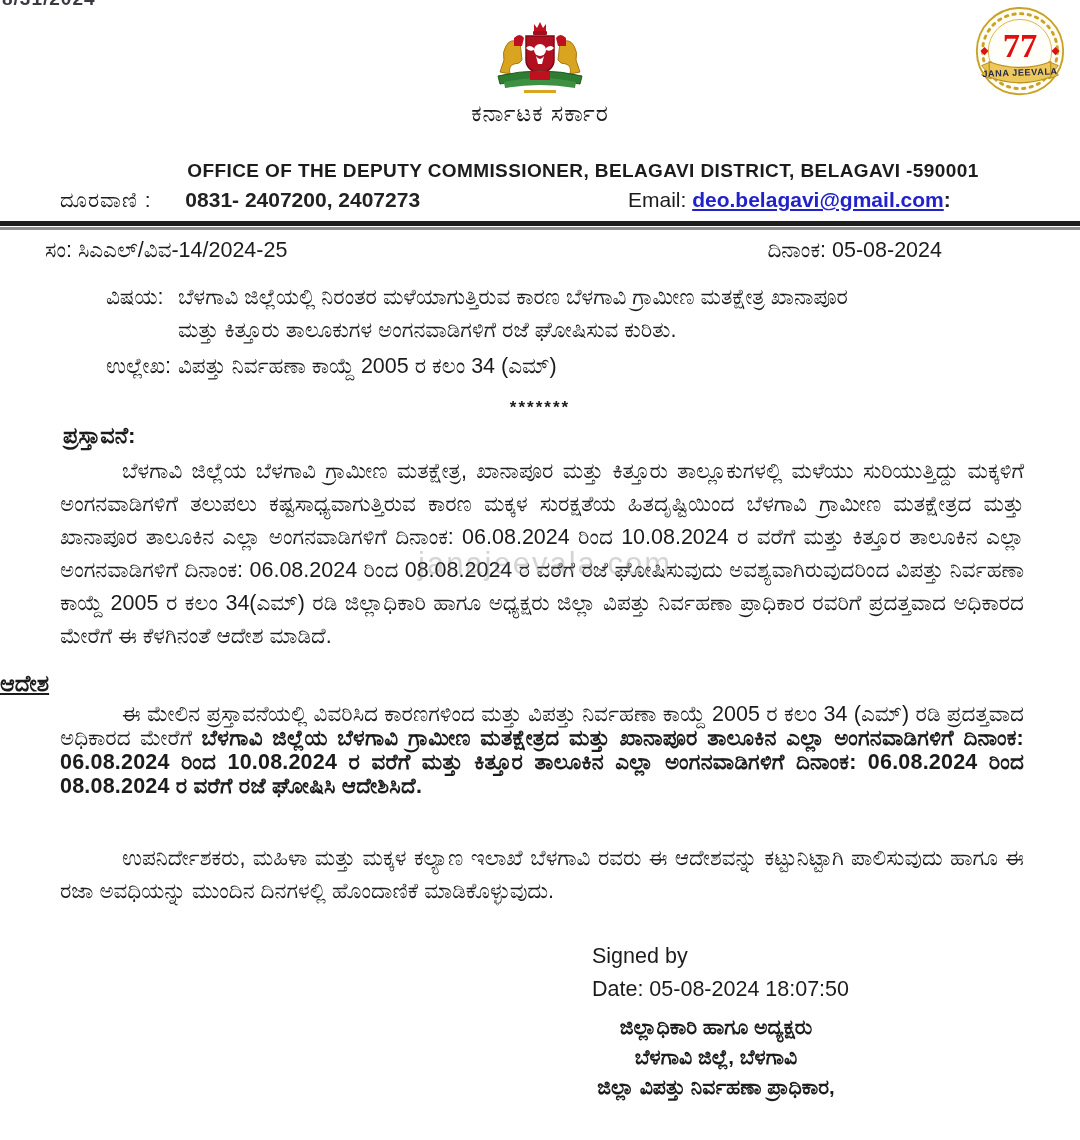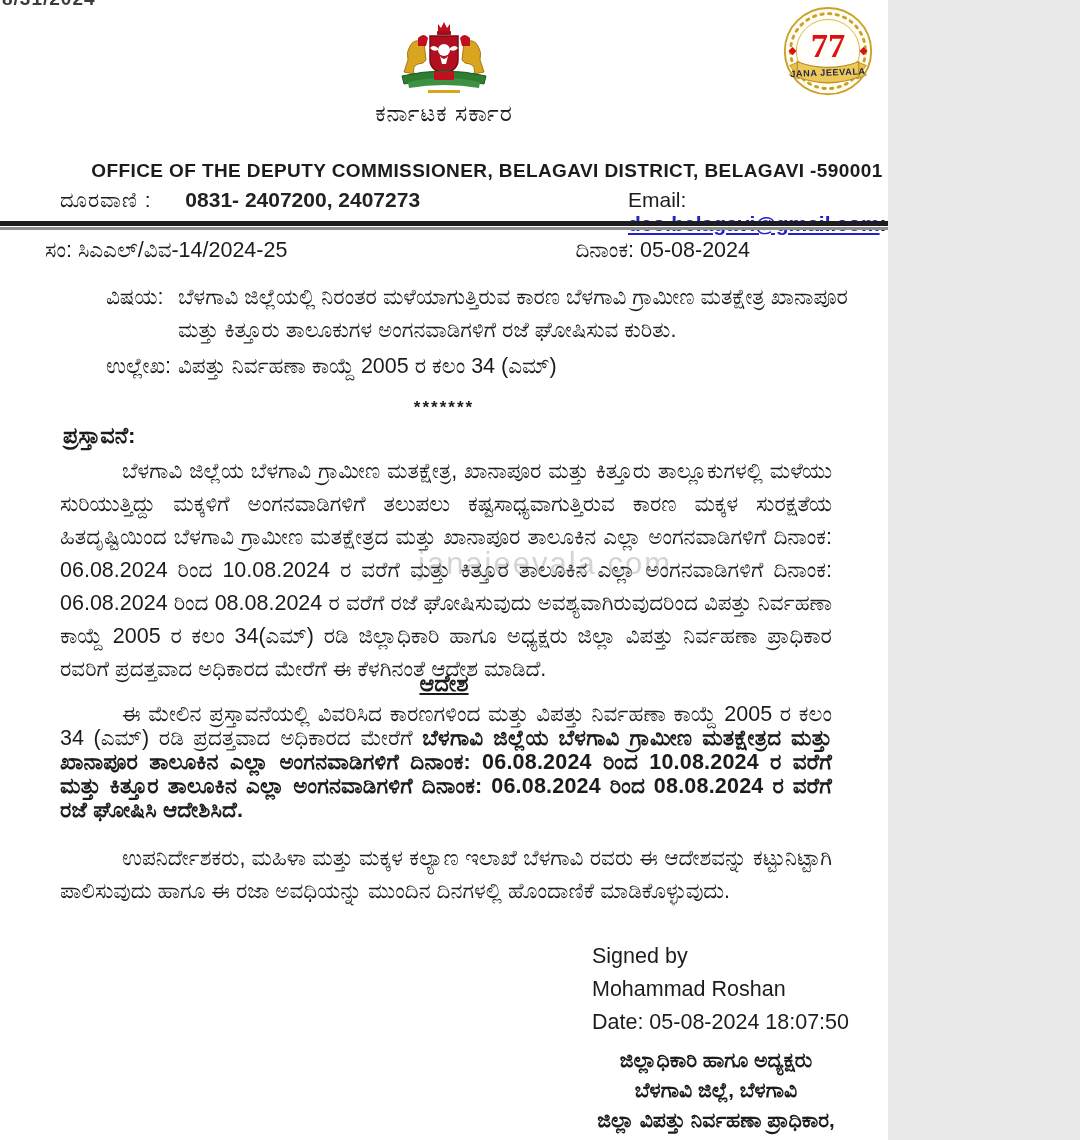--- a/index.html
+++ b/index.html
@@ -1,18 +1,18 @@
 <!DOCTYPE html>
 <html><head>
 <meta charset="utf-8">
 <style>
   html,body{margin:0;padding:0;background:#e9e9e9;}
   .page{
     position:relative;
-    width:888px;height:1140px;
+    width:1080px;height:1140px;
     background:#ffffff;
     overflow:hidden;
     font-family:"Liberation Sans","DejaVu Sans",sans-serif;
     color:#1c1c1c;
   }
   
   .ts-clip{position:absolute;top:0;left:2px;height:11px;overflow:hidden;width:120px;}
   .ts-clip span{display:block;font-size:19px;font-weight:bold;color:#3a3a42;line-height:22px;margin-top:-12px;letter-spacing:1px;}
 
   
@@ -46,21 +46,21 @@
   .subj-text{width:688px;}
   .ref2-row{display:flex;margin-top:3px;}
   .ref2-label{width:72px;flex:0 0 72px;}
 
   .stars{position:absolute;top:398px;left:0;width:100%;text-align:center;font-size:17px;font-weight:bold;letter-spacing:2px;}
 
   .preamble-h{position:absolute;top:423px;left:63px;font-size:22.5px;font-weight:bold;}
 
   .para{position:absolute;left:60px;right:56px;font-size:21.5px;line-height:33px;text-align:justify;text-indent:62px;}
   .para1{top:455px;}
-  .order-h{position:absolute;top:671px;left:0;width:100%;text-align:center;font-size:22.5px;font-weight:bold;text-decoration:underline;}
+  .order-h{position:absolute;top:671px;left:0;width:100%;font-size:22.5px;font-weight:bold;text-decoration:underline;}
   .para2{top:702px;line-height:24px;}
   .para2 b{letter-spacing:.2px;}
   .para3{top:842px;line-height:32.5px;}
 
   .watermark{position:absolute;top:546px;left:418px;font-size:31px;color:rgba(120,120,130,.32);letter-spacing:2px;pointer-events:none;}
 
   .sig{position:absolute;top:940px;left:520px;width:392px;font-size:21.5px;}
   .sig .en{margin-left:72px;line-height:33px;}
   .sig .kn{text-align:center;font-weight:bold;font-size:20.5px;line-height:30px;}
   .sig .kn-first{margin-top:6px;}
@@ -156,21 +156,20 @@
   <div class="watermark">janajeevala.com</div>
 
   <div class="order-h">ಆದೇಶ</div>
   <div class="para para2">
     <span>ಈ ಮೇಲಿನ ಪ್ರಸ್ತಾವನೆಯಲ್ಲಿ ವಿವರಿಸಿದ ಕಾರಣಗಳಿಂದ ಮತ್ತು ವಿಪತ್ತು ನಿರ್ವಹಣಾ ಕಾಯ್ದೆ 2005 ರ ಕಲಂ 34 (ಎಮ್) ರಡಿ ಪ್ರದತ್ತವಾದ ಅಧಿಕಾರದ ಮೇರೆಗೆ </span><b>ಬೆಳಗಾವಿ ಜಿಲ್ಲೆಯ ಬೆಳಗಾವಿ ಗ್ರಾಮೀಣ ಮತಕ್ಷೇತ್ರದ ಮತ್ತು ಖಾನಾಪೂರ ತಾಲೂಕಿನ ಎಲ್ಲಾ ಅಂಗನವಾಡಿಗಳಿಗೆ ದಿನಾಂಕ: 06.08.2024 ರಿಂದ 10.08.2024 ರ ವರೆಗೆ ಮತ್ತು ಕಿತ್ತೂರ ತಾಲೂಕಿನ ಎಲ್ಲಾ ಅಂಗನವಾಡಿಗಳಿಗೆ ದಿನಾಂಕ: 06.08.2024 ರಿಂದ 08.08.2024 ರ ವರೆಗೆ ರಜೆ ಘೋಷಿಸಿ ಆದೇಶಿಸಿದೆ.</b>
   </div>
   <div class="para para3">ಉಪನಿರ್ದೇಶಕರು, ಮಹಿಳಾ ಮತ್ತು ಮಕ್ಕಳ ಕಲ್ಯಾಣ ಇಲಾಖೆ ಬೆಳಗಾವಿ ರವರು ಈ ಆದೇಶವನ್ನು ಕಟ್ಟುನಿಟ್ಟಾಗಿ ಪಾಲಿಸುವುದು ಹಾಗೂ ಈ ರಜಾ ಅವಧಿಯನ್ನು ಮುಂದಿನ ದಿನಗಳಲ್ಲಿ ಹೊಂದಾಣಿಕೆ ಮಾಡಿಕೊಳ್ಳುವುದು.</div>
 
   <div class="sig">
     <div class="en">Signed by</div>
-    <div class="en">Mohammad Roshan</div>
     <div class="en">Date: 05-08-2024 18:07:50</div>
     <div class="kn kn-first">ಜಿಲ್ಲಾಧಿಕಾರಿ ಹಾಗೂ ಅದ್ಯಕ್ಷರು</div>
     <div class="kn">ಬೆಳಗಾವಿ ಜಿಲ್ಲೆ, ಬೆಳಗಾವಿ</div>
     <div class="kn">ಜಿಲ್ಲಾ ವಿಪತ್ತು ನಿರ್ವಹಣಾ ಪ್ರಾಧಿಕಾರ,</div>
   </div>
 
   <div class="bottom-artifact">
     <i>...</i>
   </div>
 

